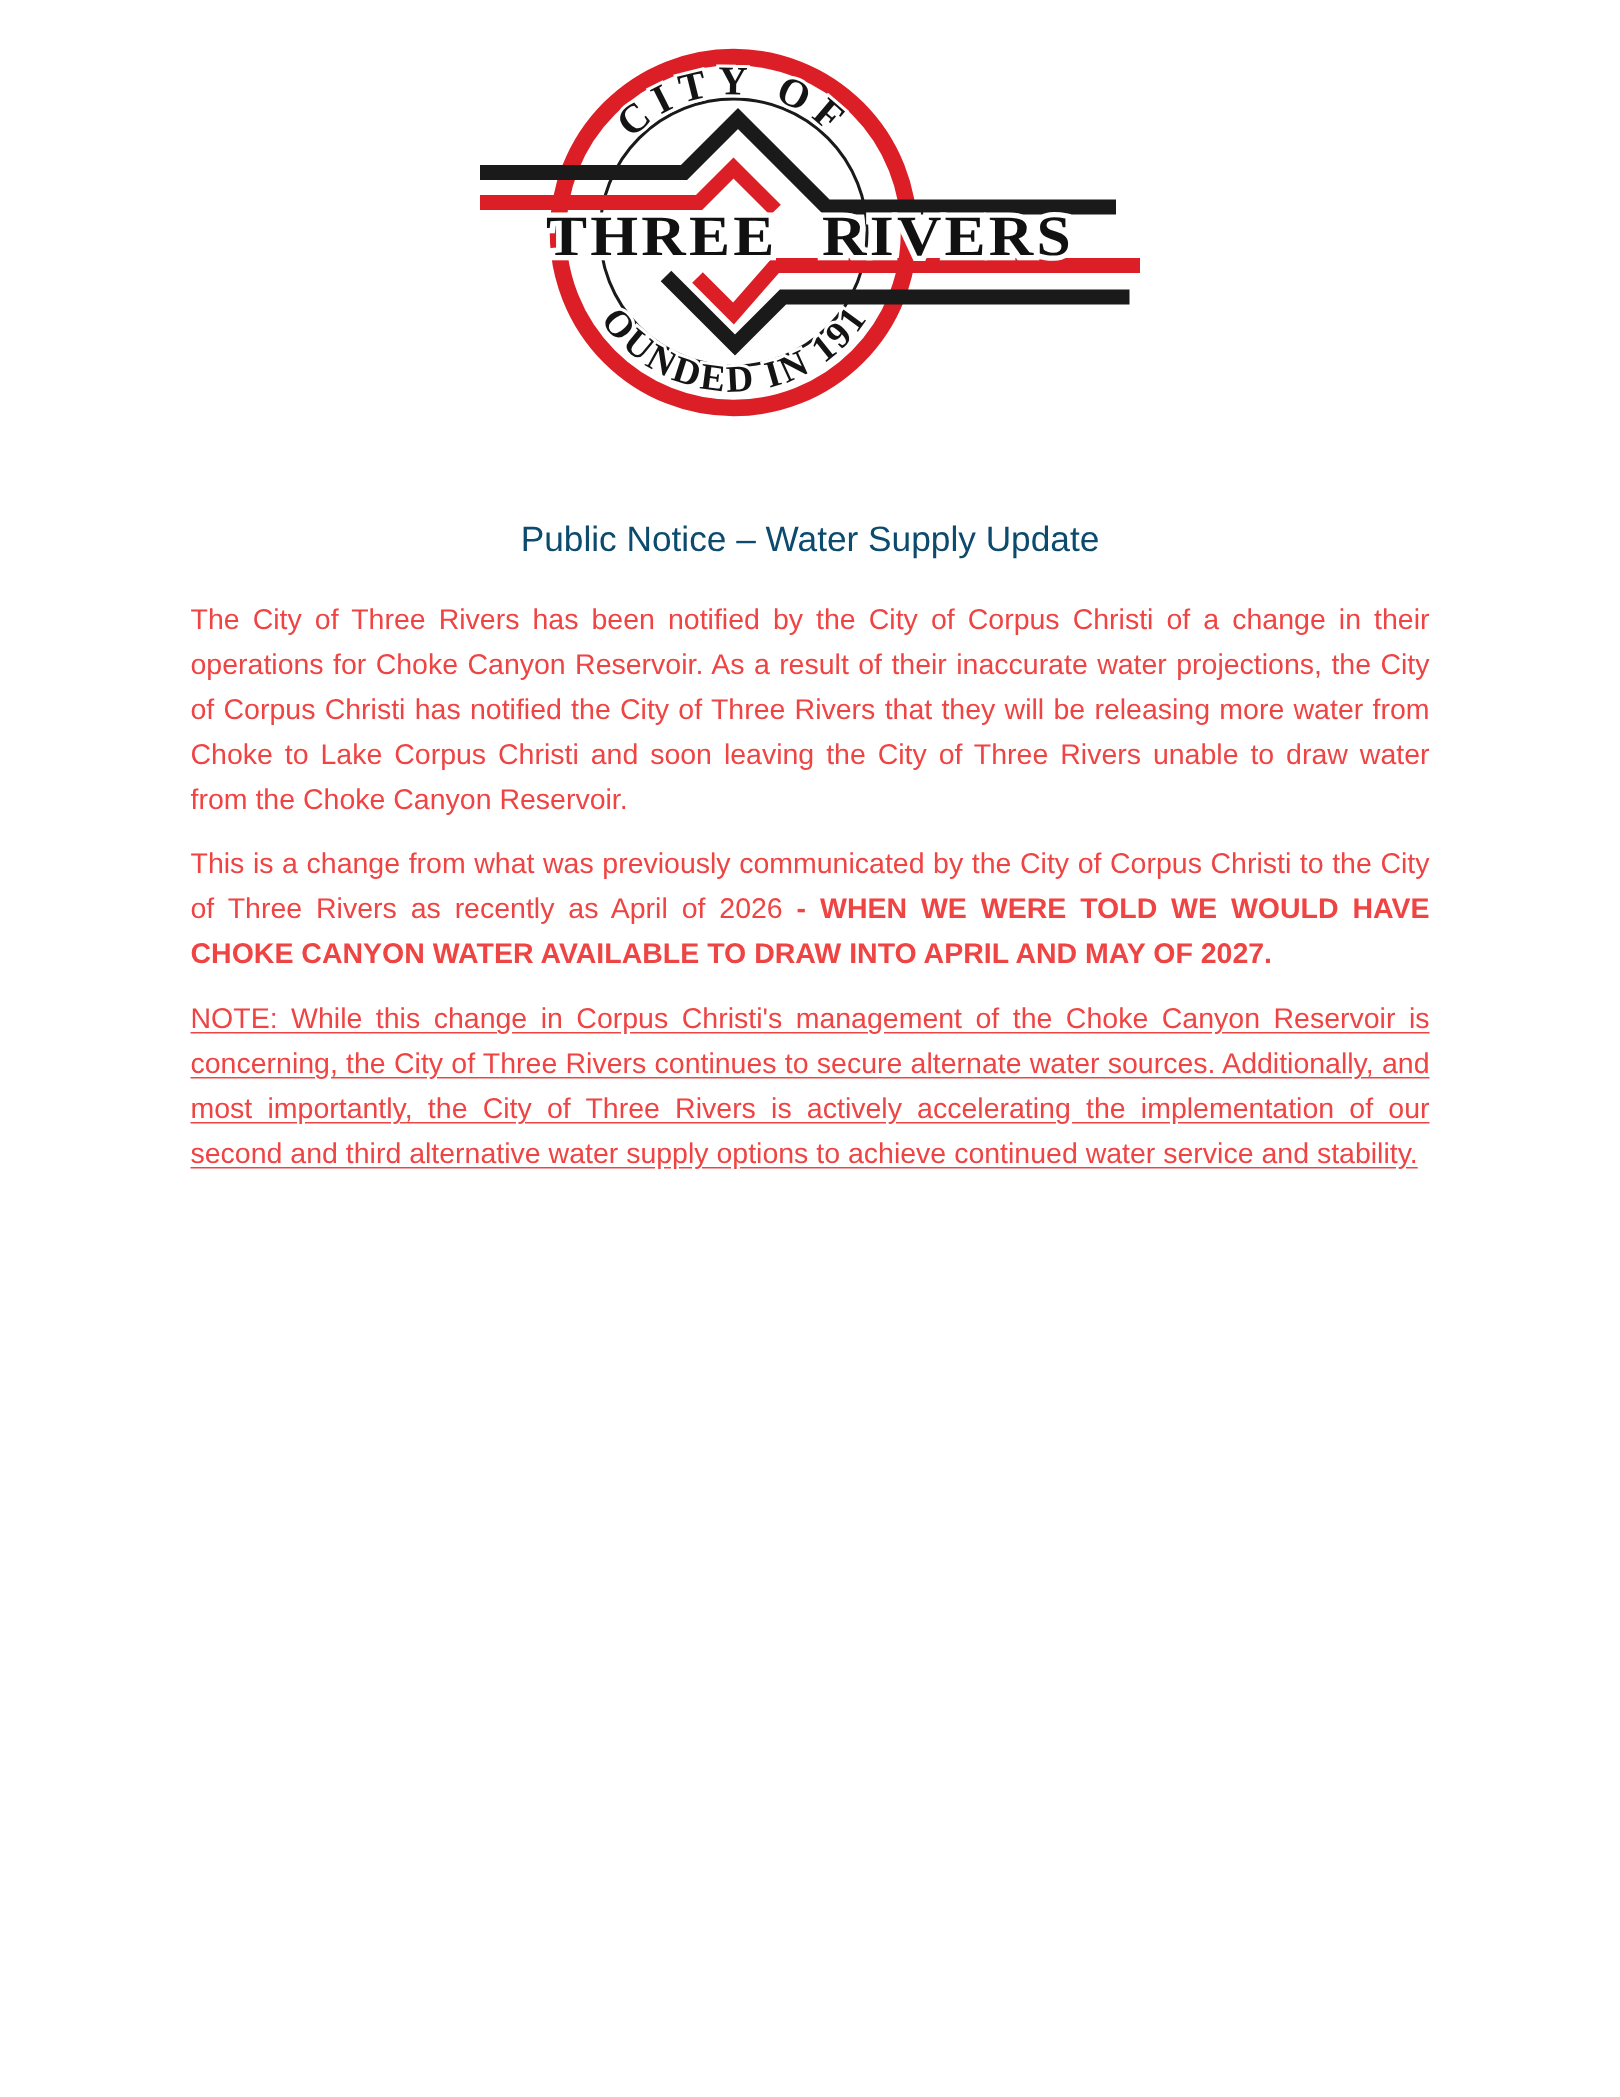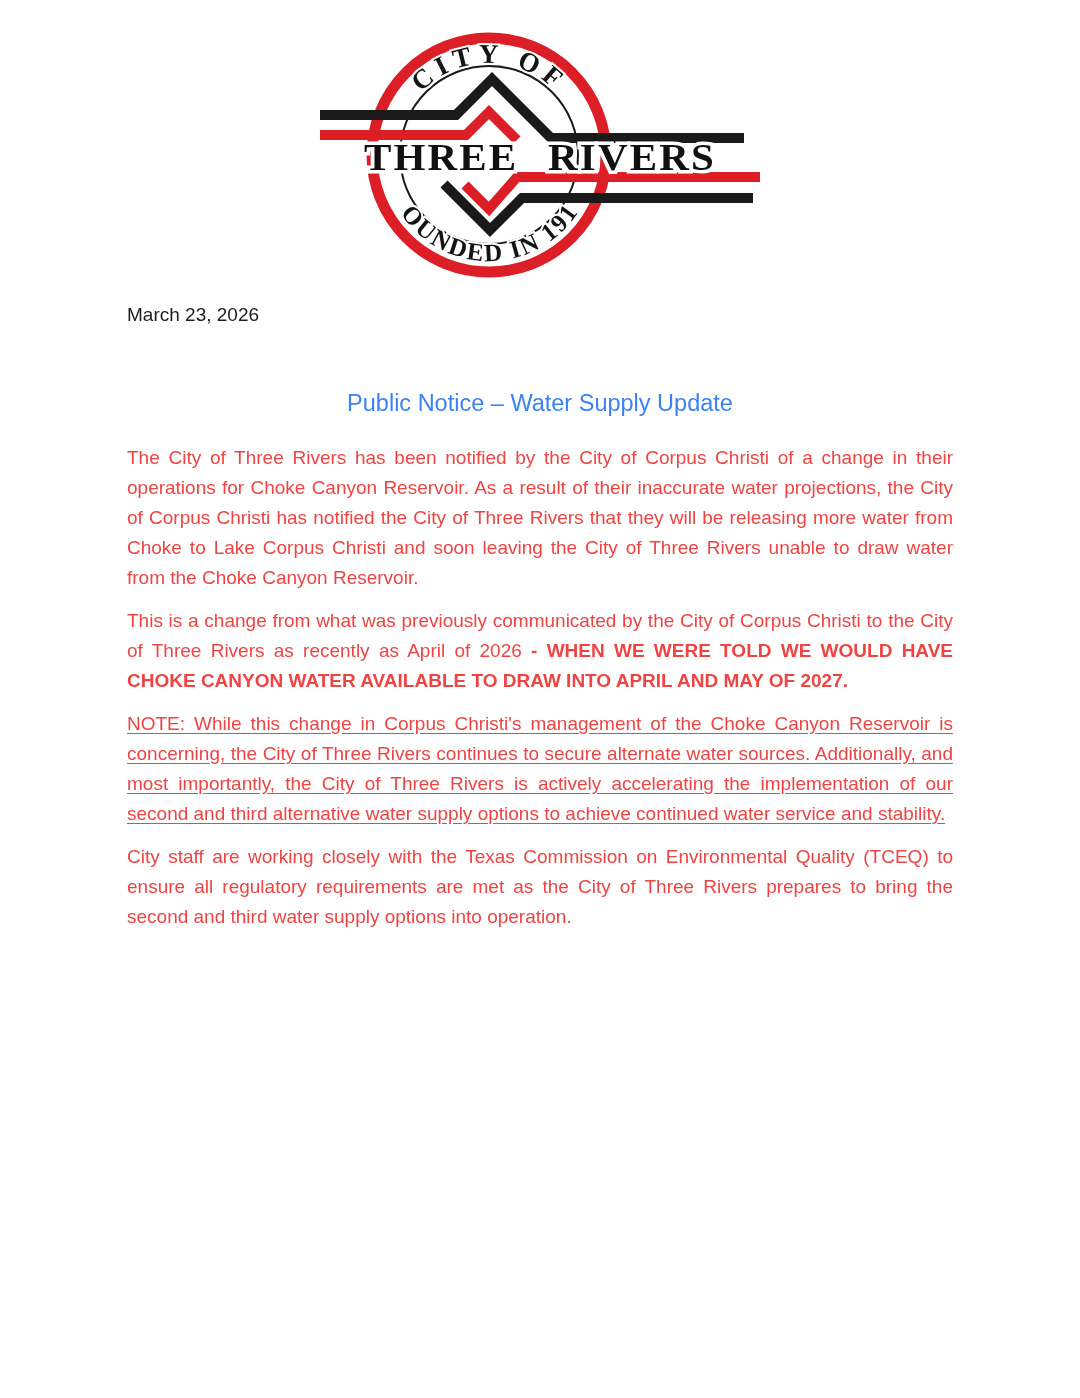--- a/index.html
+++ b/index.html
@@ -16,21 +16,21 @@
   .logo-arc-bottom {
     font-family:"Liberation Serif", serif; font-weight:bold; font-size:25px;
     letter-spacing:2px; fill:#141414; stroke:#ffffff; stroke-width:4px; paint-order:stroke;
   }
   .logo-name {
     font-family:"Liberation Serif", serif; font-weight:bold; font-size:38px;
     letter-spacing:2px; word-spacing:16px; fill:#111111;
     stroke:#ffffff; stroke-width:7px; paint-order:stroke;
   }
   .date { margin:22px 0 0 127px; font-size:19px; color:#1d1d1d; }
-  .title { margin-top:64px; text-align:center; font-size:23.5px; color:#3b82f6; }
+  .title { margin-top:64px; text-align:center; font-size:23.5px; color:#0c4a6e; }
   .content { width:826px; margin-left:127px; margin-top:26px; }
   .content p {
     font-size:19px; line-height:30px; text-align:justify; text-justify:inter-word;
     margin:0 0 13px 0; color:#ef4444;
   }
   .bold { font-weight:bold;margin-top:40px; }
   .underlined { text-decoration:underline; text-underline-offset:3px; }
 </style>
 </head>
 <body>
@@ -59,24 +59,22 @@
         <textPath href="#arcTop" startOffset="50%" text-anchor="middle">CITY OF</textPath>
       </text>
       <text class="logo-arc-bottom">
         <textPath href="#arcBottom" startOffset="50%" text-anchor="middle">FOUNDED IN 1913</textPath>
       </text>
 
       <text x="220" y="140" text-anchor="middle" class="logo-name" textLength="352" lengthAdjust="spacingAndGlyphs">THREE RIVERS</text>
     </svg>
   </div>
 
-  <div class="date">March 23, 2026</div>
 
   <div class="title">Public Notice – Water Supply Update</div>
 
   <div class="content">
     <p>The City of Three Rivers has been notified by the City of Corpus Christi of a change in their operations for Choke Canyon Reservoir. As a result of their inaccurate water projections, the City of Corpus Christi has notified the City of Three Rivers that they will be releasing more water from Choke to Lake Corpus Christi and soon leaving the City of Three Rivers unable to draw water from the Choke Canyon Reservoir.</p>
     <p><span>This is a change from what was previously communicated by the City of Corpus Christi to the City of Three Rivers as recently as April of 2026 </span><span class="bold">- WHEN WE WERE TOLD WE WOULD HAVE CHOKE CANYON WATER AVAILABLE TO DRAW INTO APRIL AND MAY OF 2027.</span></p>
     <p class="underlined">NOTE: While this change in Corpus Christi's management of the Choke Canyon Reservoir is concerning, the City of Three Rivers continues to secure alternate water sources. Additionally, and most importantly, the City of Three Rivers is actively accelerating the implementation of our second and third alternative water supply options to achieve continued water service and stability.</p>
-    <p>City staff are working closely with the Texas Commission on Environmental Quality (TCEQ) to ensure all regulatory requirements are met as the City of Three Rivers prepares to bring the second and third water supply options into operation.</p>
   </div>
 
 </div>
 
 </body></html>

